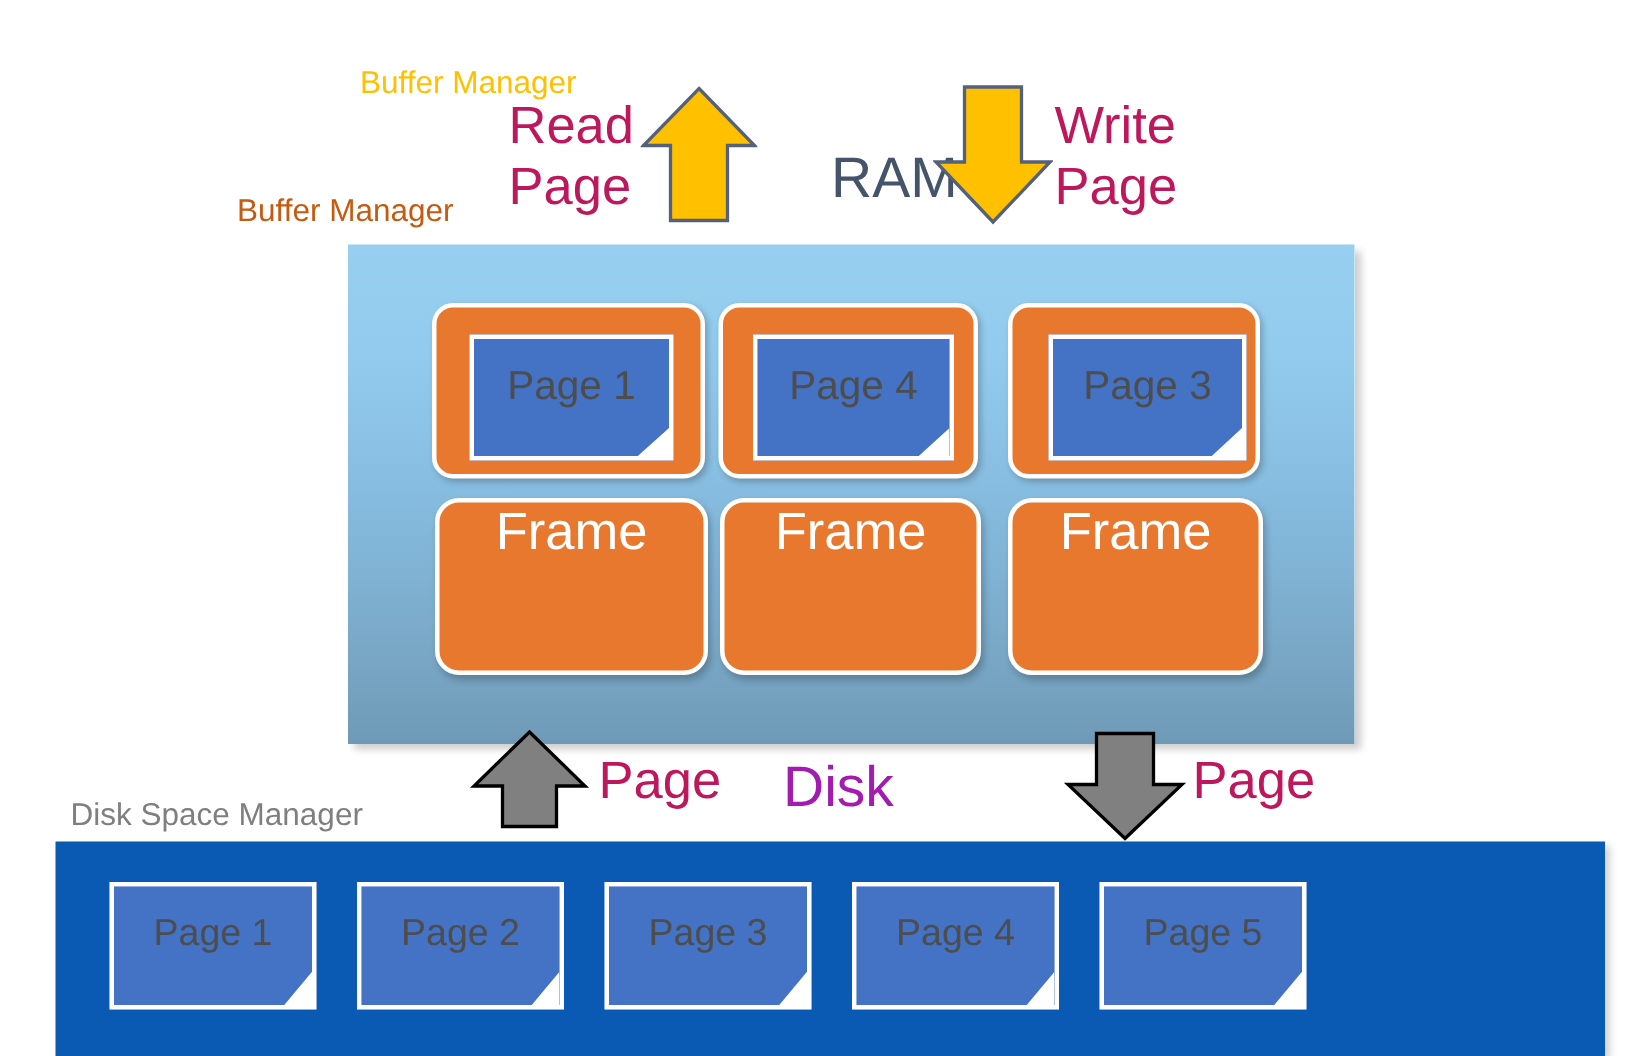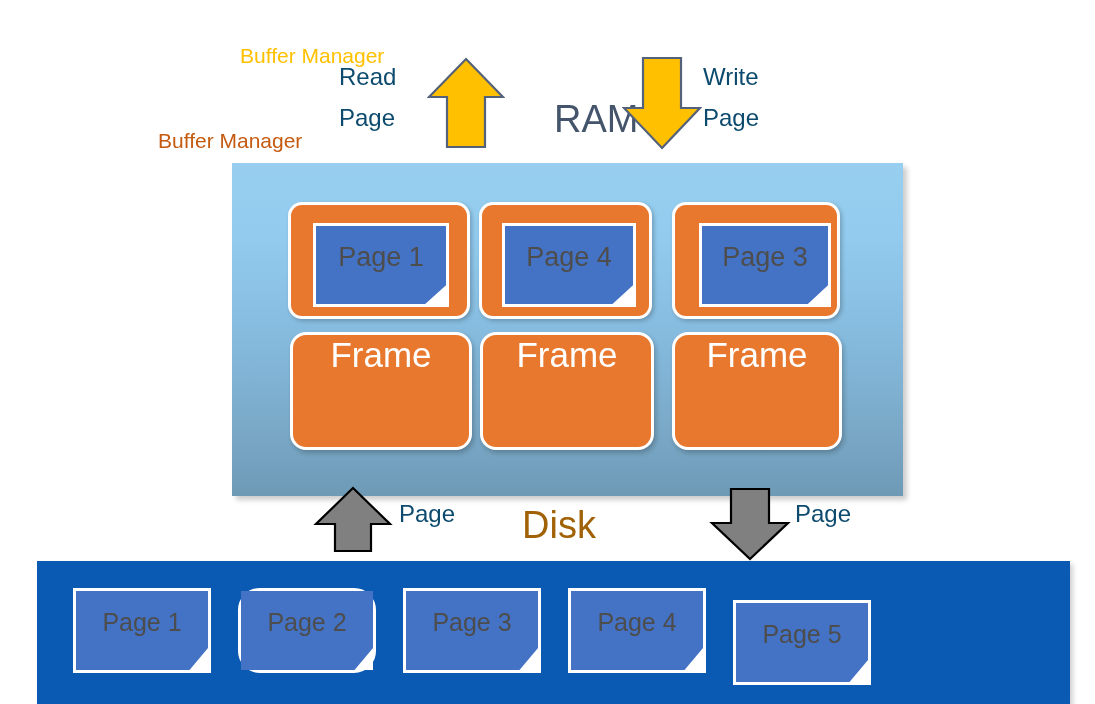--- a/index.html
+++ b/index.html
@@ -30,31 +30,31 @@
   }
   .lbl-bm-orange {
     color: #C55A11;
     font-size: 21px;
   }
   .lbl-dsm {
     color: #7F7F7F;
     font-size: 21px;
   }
   .lbl-black {
-    color: #0c4a6e;
-    font-size: 24px;
+    color: #be185d;
+    font-size: 35px;
     line-height: 1.18;
   }
   .lbl-ram {
     color: #44546A;
     font-size: 38px;
     margin-left: 32px;
   }
   .lbl-disk {
-    color: #a16207;
+    color: #a21caf;
     font-size: 38px;
   }
 
   
   #ram-panel {
     position: absolute;
     left: 232px;
     top: 163px;
     width: 671px;
     height: 333px;
@@ -230,47 +230,48 @@
   <div class="lbl lbl-disk" style="left:522px; top:506px;">Disk</div>
 
   <div class="arrow" style="left:709px; top:487px;">
     <svg width="82" height="74" viewBox="0 0 82 74">
       <polygon points="41,72 79,36 60,36 60,2 22,2 22,36 3,36" fill="#808080" stroke="#000000" stroke-width="2.2"></polygon>
     </svg>
   </div>
 
   <div class="lbl lbl-black" style="left:795px; top:500px;">Page</div>
 
+  <div class="lbl lbl-dsm" style="left:47px; top:533px;">Disk Space Manager</div>
 
   <div id="disk-bar"></div>
 
   <div class="disk-doc" style="left:73px;">
     <div class="doc-fill"></div>
     <div class="doc-edge"></div>
     <div class="page-label">Page 1</div>
   </div>
 
-  <div class="disk-doc" style="left:238px;border-radius:22px;">
+  <div class="disk-doc" style="left:238px;">
     <div class="doc-fill"></div>
     <div class="doc-edge"></div>
     <div class="page-label">Page 2</div>
   </div>
 
   <div class="disk-doc" style="left:403px;">
     <div class="doc-fill"></div>
     <div class="doc-edge"></div>
     <div class="page-label">Page 3</div>
   </div>
 
   <div class="disk-doc" style="left:568px;">
     <div class="doc-fill"></div>
     <div class="doc-edge"></div>
     <div class="page-label">Page 4</div>
   </div>
 
-  <div class="disk-doc" style="left:733px;margin-top:12px;">
+  <div class="disk-doc" style="left:733px;">
     <div class="doc-fill"></div>
     <div class="doc-edge"></div>
     <div class="page-label">Page 5</div>
   </div>
 
 
 </div>
 
 </body></html>

